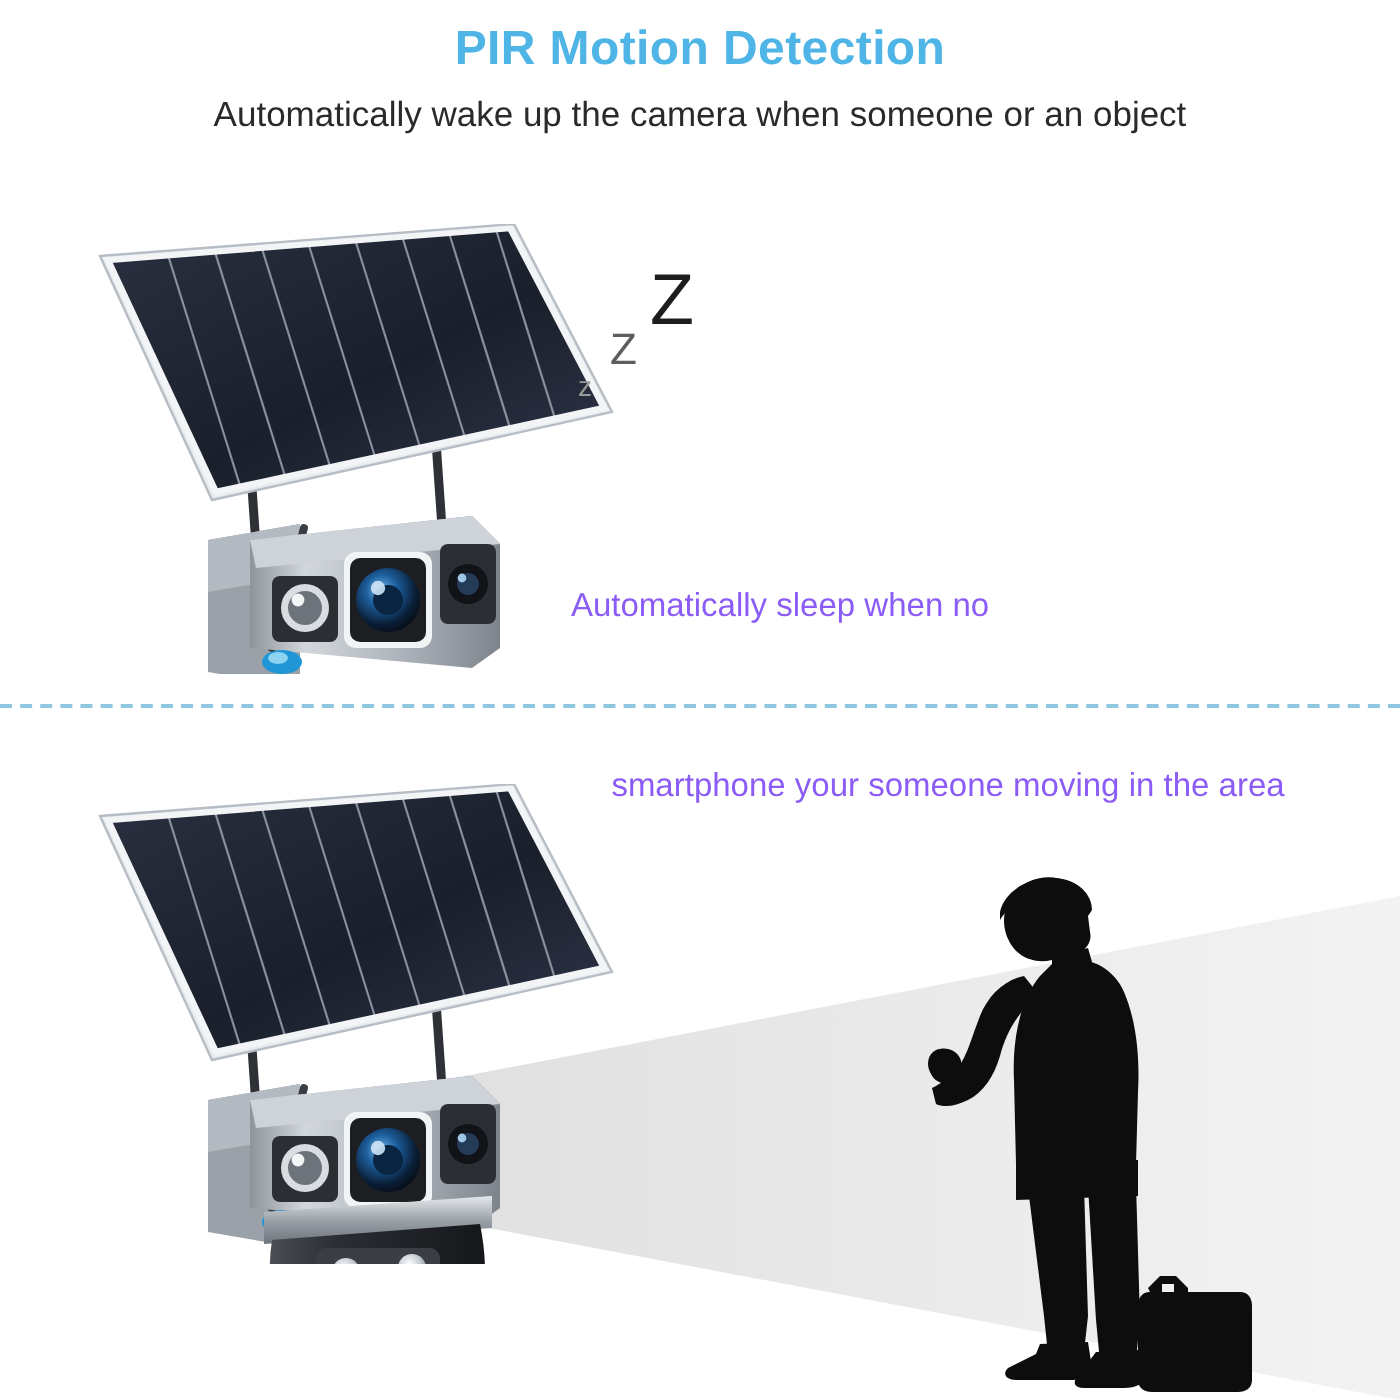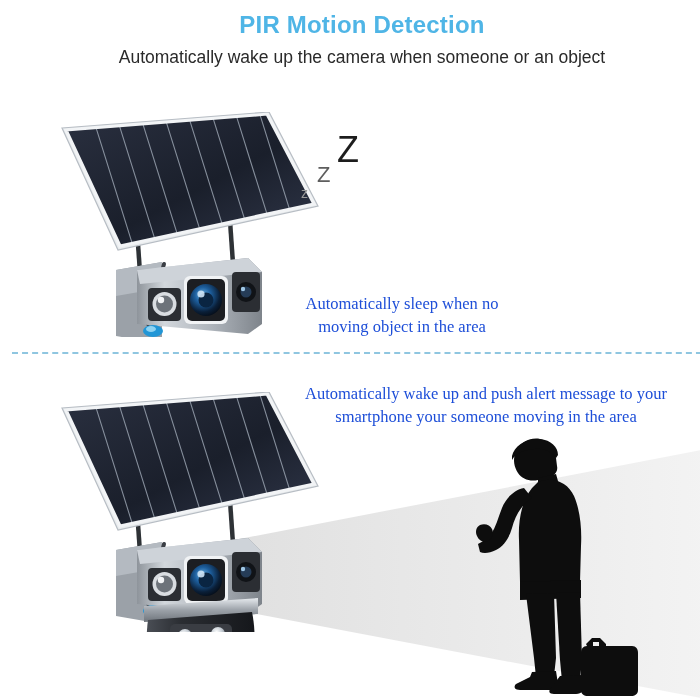--- a/index.html
+++ b/index.html
@@ -12,21 +12,21 @@
     width: 700px;
     height: 700px;
     position: relative;
     overflow: hidden;
     font-family: "Liberation Sans", sans-serif;
     -webkit-font-smoothing: antialiased;
   }
 
   #page {
     position: absolute;
-    left: 12px; top: 0;
+    left: 0; top: 0;
     width: 586px;
     height: 700px;
     background: #ffffff;
   }
 
   
   .header {
     position: absolute;
     left: 0;
     top: 10px;
@@ -57,24 +57,23 @@
     top: 352px;
     width: 700px;
     height: 0;
     border-top: 2px dashed #8fc6e0;
   }
 
   
   .caption {
     position: absolute;
     font-size: 16.5px;
-    color: #1d4ed8;
+    color: #8b5cf6;
     line-height: 23px;
     text-align: center;
-    font-family: Liberation Serif, serif;
   }
   .caption .l2 { display: block; }
 
   #caption-sleep {
     left: 255px;
     top: 292px;
     width: 270px;
   }
   #caption-alert {
     left: 258px;
@@ -225,27 +224,25 @@
       </g>
     </g>
   </svg>
 
   <div class="zzz" id="z-small">z</div>
   <div class="zzz" id="z-mid">Z</div>
   <div class="zzz" id="z-big">Z</div>
 
   <div class="caption" id="caption-sleep">
     <span>Automatically sleep when no</span>
-    <span class="l2">moving object in the area</span>
   </div>
 
   <div class="divider"></div>
 
   <div class="caption" id="caption-alert">
-    <span>Automatically wake up and push alert message to your</span>
     <span class="l2">smartphone your someone moving in the area</span>
   </div>
 
   <svg id="detect-cone" class="cone" viewBox="0 0 530 270" preserveAspectRatio="none">
     <defs>
       <linearGradient id="coneGrad" x1="0" y1="0" x2="1" y2="0">
         <stop offset="0%" stop-color="#dcdcdc" stop-opacity="0.95"></stop>
         <stop offset="55%" stop-color="#e6e6e6" stop-opacity="0.85"></stop>
         <stop offset="100%" stop-color="#efefef" stop-opacity="0.75"></stop>
       </linearGradient>

